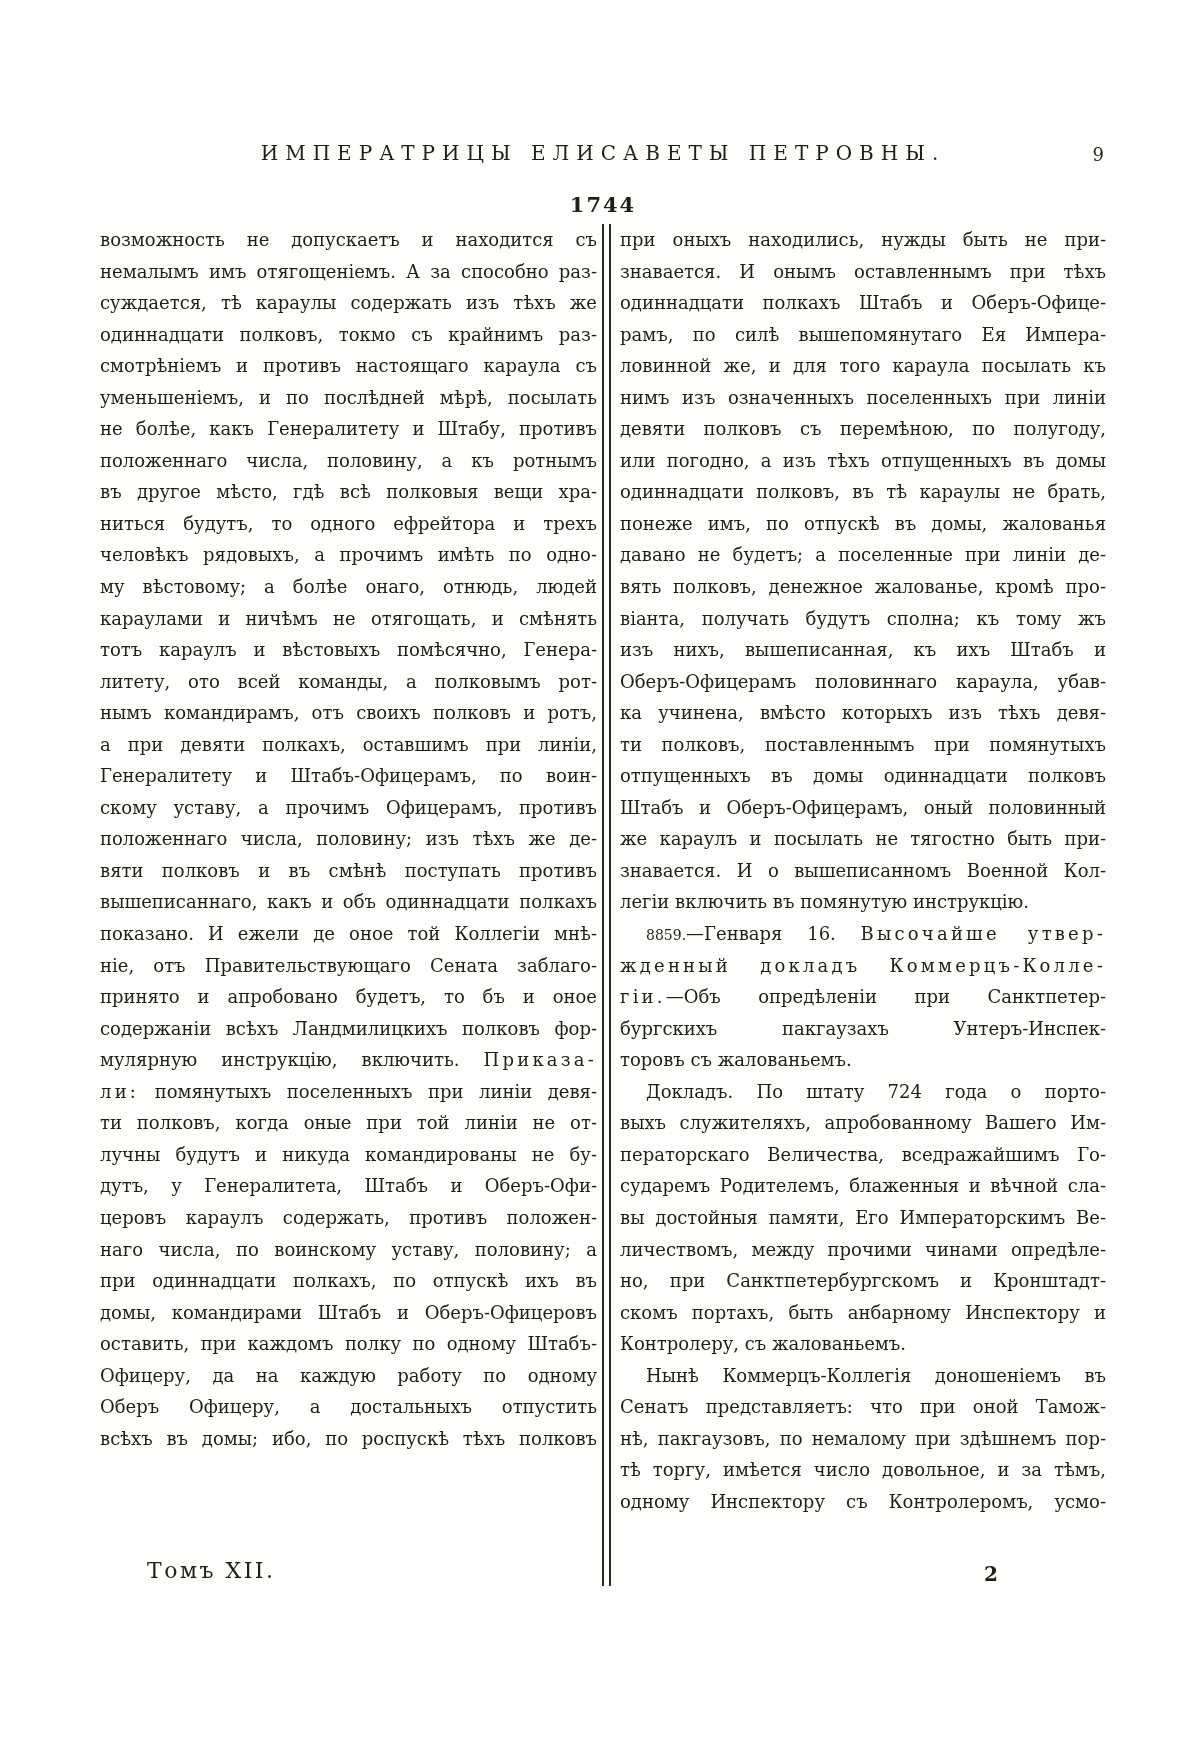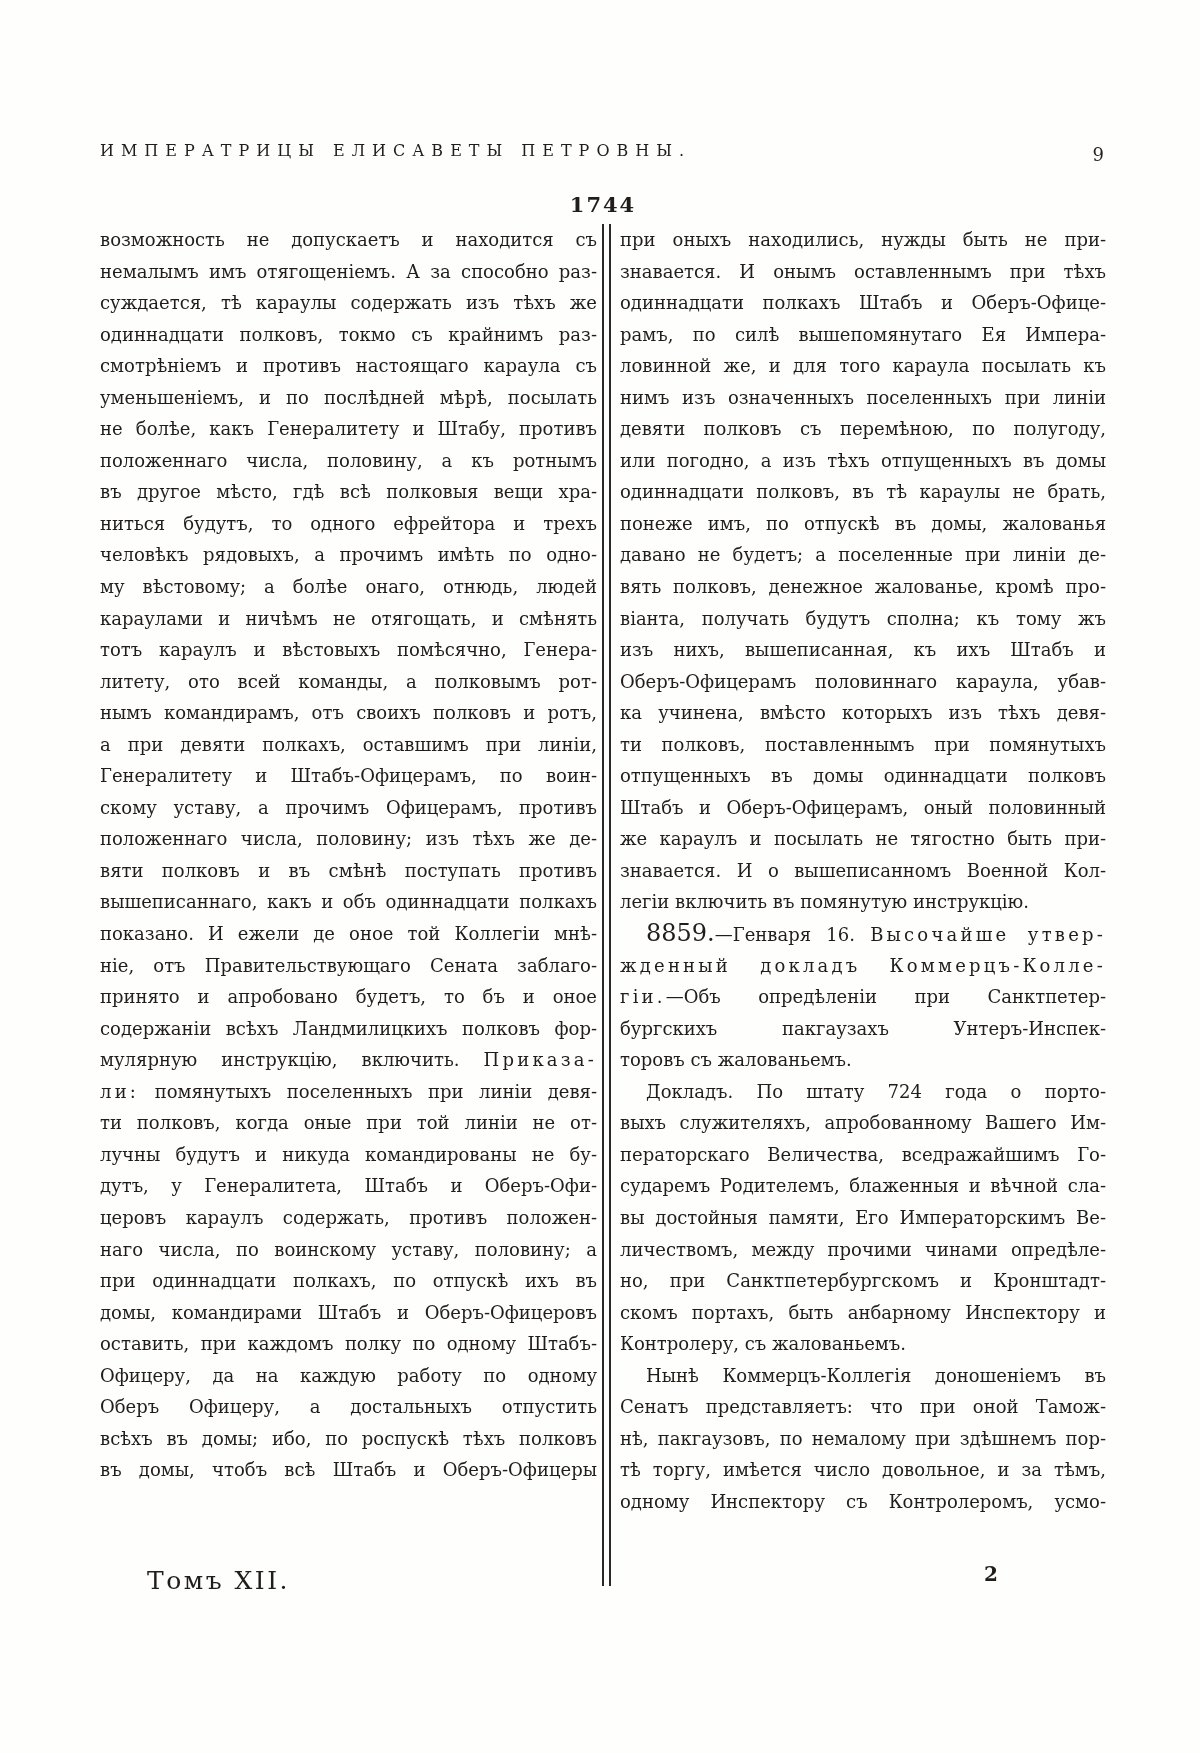--- a/index.html
+++ b/index.html
@@ -12,21 +12,22 @@
     font-family: "DejaVu Serif", "Liberation Serif", serif;
     overflow: hidden;
   }
   .header-row {
     position: absolute;
     left: 100px; top: 141px;
     width: 1006px; height: 32px;
   }
   .header-title {
     display: block;
-    font-size: 16px;
+    text-align: center;
+    font-size: 20px;
     letter-spacing: 7px;
     white-space: nowrap;
   }
   .page-number {
     position: absolute;
     right: 2px; top: 3px;
     font-size: 18px;
   }
   .year-heading {
     position: absolute;
@@ -62,27 +63,26 @@
     height: 31.55px;
     text-align: justify;
     text-align-last: justify;
     white-space: normal;
   }
   .line.left { text-align-last: left; }
   .line.ind  { text-indent: 26px; }
   .s-n  { }
   .s-sp { letter-spacing: 3.2px; }
   .s-it { }
-  .s-num { font-size: 24px; }
+  .s-num { font-size: 14px; }
   .footer-volume {
     position: absolute;
     left: 147px; top: 1558px;
-    font-size: 25px;
+    font-size: 22px;
     letter-spacing: 2.5px;
-    margin-top: 8px;
   }
   .signature-mark {
     position: absolute;
     left: 984px; top: 1562px;
     font-size: 20px;
     font-weight: bold;
   }
 </style>
 </head>
 <body>
@@ -130,21 +130,20 @@
         <div class="line"><span class="s-n">лучны будутъ и никуда командированы не бу-</span></div>
         <div class="line"><span class="s-n">дутъ, у Генералитета, Штабъ и Оберъ-Офи-</span></div>
         <div class="line"><span class="s-n">церовъ караулъ содержать, противъ положен-</span></div>
         <div class="line"><span class="s-n">наго числа, по воинскому уставу, половину; а</span></div>
         <div class="line"><span class="s-n">при одиннадцати полкахъ, по отпускѣ ихъ въ</span></div>
         <div class="line"><span class="s-n">домы, командирами Штабъ и Оберъ-Офицеровъ</span></div>
         <div class="line"><span class="s-n">оставить, при каждомъ полку по одному Штабъ-</span></div>
         <div class="line"><span class="s-n">Офицеру, да на каждую работу по одному</span></div>
         <div class="line"><span class="s-n">Оберъ Офицеру, а достальныхъ отпустить</span></div>
         <div class="line"><span class="s-n">всѣхъ въ домы; ибо, по роспускѣ тѣхъ полковъ</span></div>
-        <div class="line"><span class="s-n">въ домы, чтобъ всѣ Штабъ и Оберъ-Офицеры</span></div>
       </div>
     <div class="rule"></div>
     <div class="col col-right" id="col-right">
         <div class="line"><span class="s-n">при оныхъ находились, нужды быть не при-</span></div>
         <div class="line"><span class="s-n">знавается. И онымъ оставленнымъ при тѣхъ</span></div>
         <div class="line"><span class="s-n">одиннадцати полкахъ Штабъ и Оберъ-Офице-</span></div>
         <div class="line"><span class="s-n">рамъ, по силѣ вышепомянутаго Ея Импера-</span></div>
         <div class="line"><span class="s-n">ловинной же, и для того караула посылать къ</span></div>
         <div class="line"><span class="s-n">нимъ изъ означенныхъ поселенныхъ при линіи</span></div>
         <div class="line"><span class="s-n">девяти полковъ съ перемѣною, по полугоду,</span></div>

